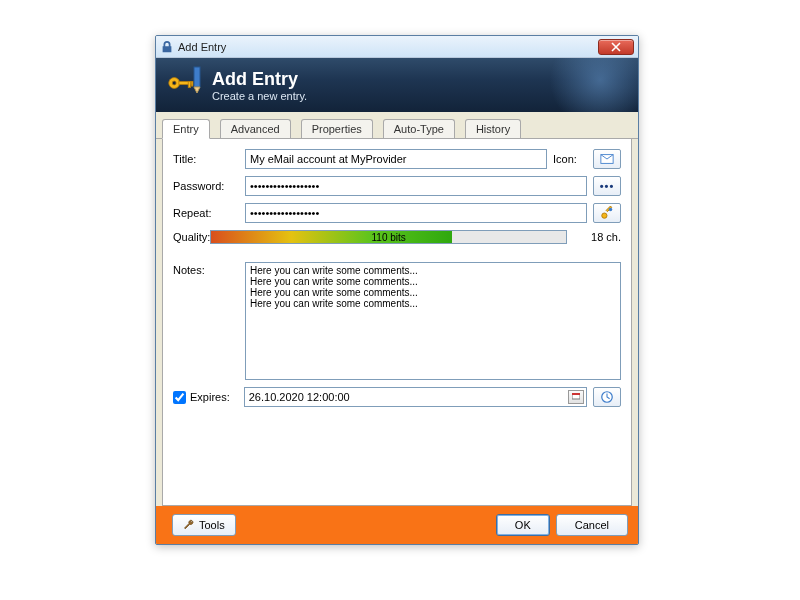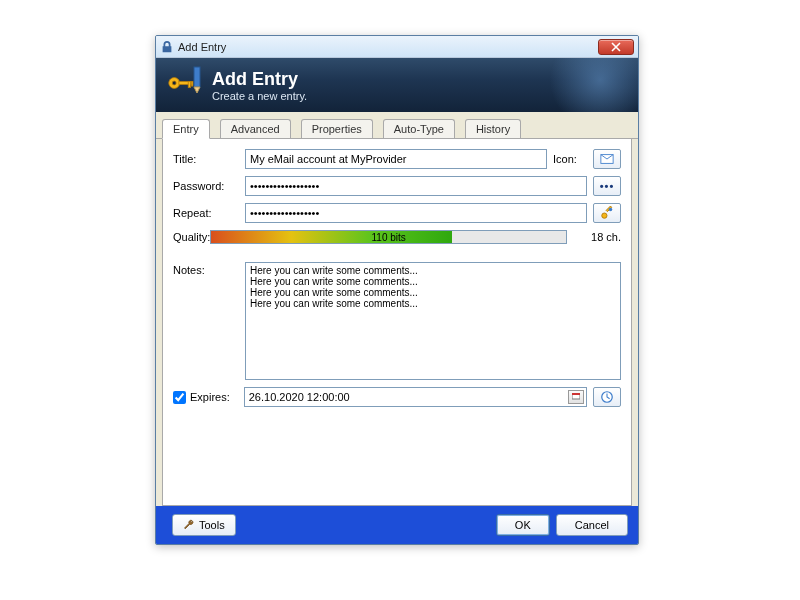--- a/index.html
+++ b/index.html
@@ -94,21 +94,21 @@
 .expires-row { display: flex; align-items: center; margin-top: 6px; }
 .expires-row input[type=checkbox] { margin-right: 4px; width: 13px; height: 13px; }
 .expires-row .dt {
   flex: 1; margin-left: 14px; height: 20px; border: 1px solid #7f9db9; background: #fff;
   display: flex; align-items: center; padding: 0 4px; position: relative;
 }
 .expires-row .dt .dd { position: absolute; right: 2px; top: 2px; width: 16px; height: 14px; border: 1px solid #999; background: linear-gradient(#fafafa,#e2e2e2); display:flex; align-items:center; justify-content:center; }
 
 
 .footer {
-  display: flex; align-items: flex-end; padding: 8px 10px; background: #1d4ed8;
+  display: flex; align-items: flex-end; padding: 8px 10px; background: #f97316;
 }
 .footer .spacer { flex: 1; }
 .btn {
   height: 22px; padding: 0 18px; border: 1px solid #7f9db9; background: linear-gradient(#fff,#e7eef7);
   border-radius: 3px; margin-left: 6px; display: inline-flex; align-items: center; gap: 4px;
 }
 .btn.default { border: 1px solid #3b6ea5; box-shadow: inset 0 0 0 1px #7eb0e2; }
 .tools-btn { padding: 0 10px; }
 
 </style>

